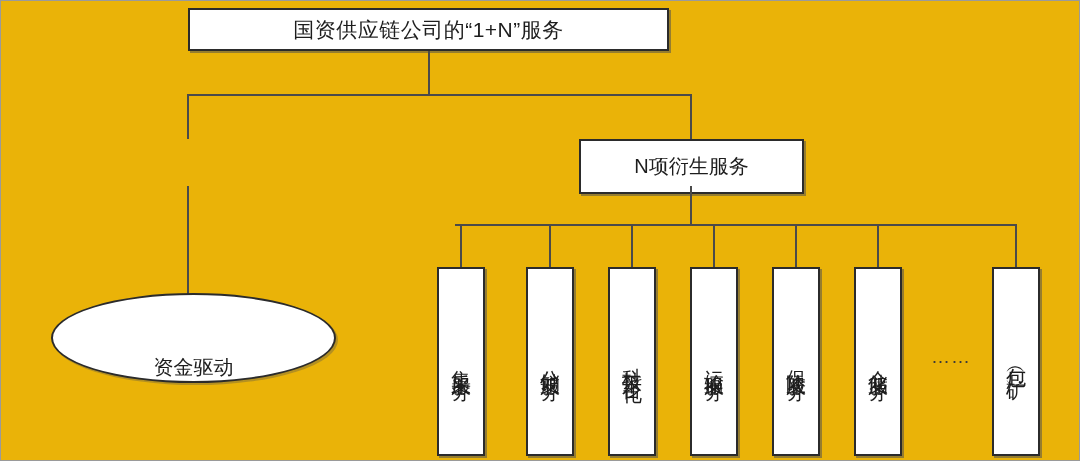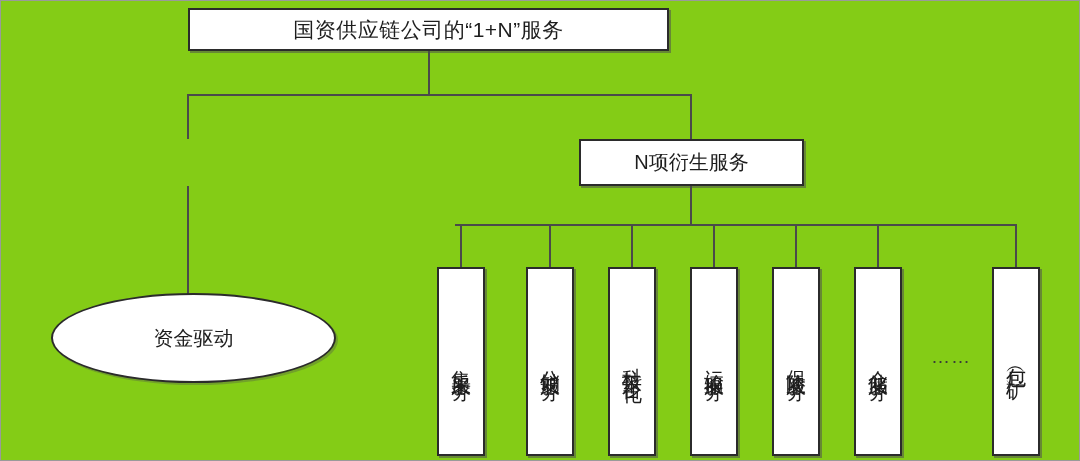--- a/index.html
+++ b/index.html
@@ -4,21 +4,21 @@
 <style>
   html, body {
     margin: 0;
     padding: 0;
     background: #ffffff;
   }
   #canvas {
     position: relative;
     width: 1080px;
     height: 461px;
-    background: #84cc16;
+    background: #eab308;
     border: 1px solid #9a9a9a;
     box-sizing: border-box;
     font-family: "Liberation Sans", "DejaVu Sans", sans-serif;
     overflow: hidden;
   }
 
   
   .node {
     position: absolute;
     background: #ffffff;
@@ -45,37 +45,37 @@
     top: 138px;
     width: 226px;
     height: 47px;
     font-size: 20px;
   }
 
   #derived-node {
     left: 578px;
     top: 138px;
     width: 225px;
-    height: 47px;
+    height: 55px;
     font-size: 20px;
   }
 
   
   #funding-ellipse {
     position: absolute;
     left: 50px;
     top: 292px;
     width: 285px;
     height: 90px;
     background: #ffffff;
     border: 2px solid #2b2b2b;
     border-radius: 50%;
     box-sizing: border-box;
     display: flex;
-    align-items: center;
+    align-items: flex-end;
     justify-content: center;
     font-size: 20px;
     color: #1d1d1d;
     box-shadow: 2px 2px 0 rgba(80,80,80,0.35);
   }
 
   
   .leaf {
     position: absolute;
     top: 266px;

